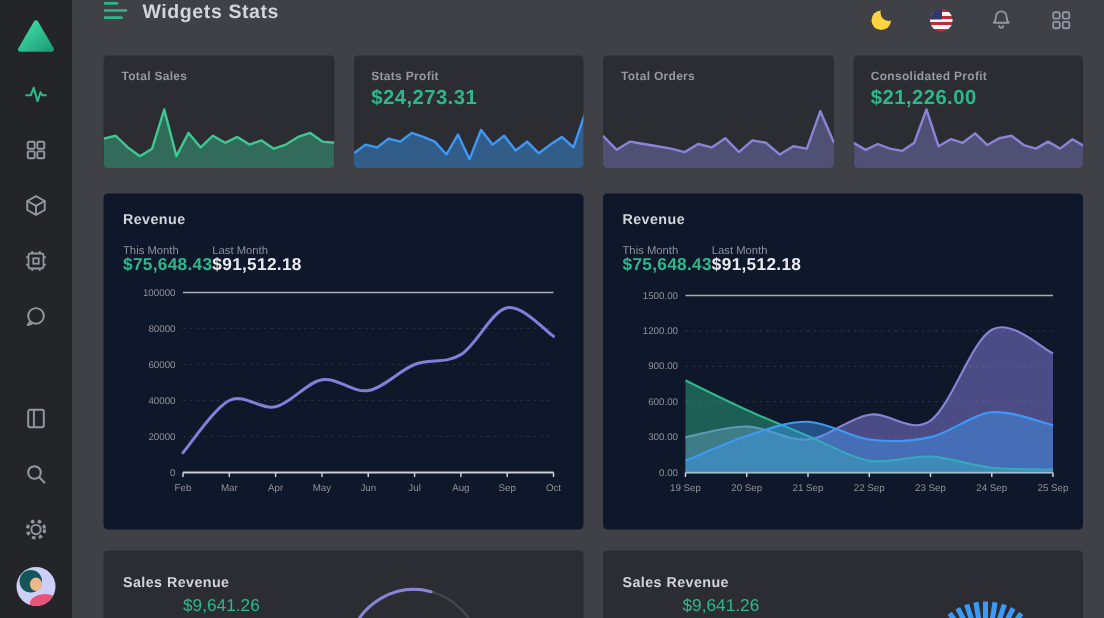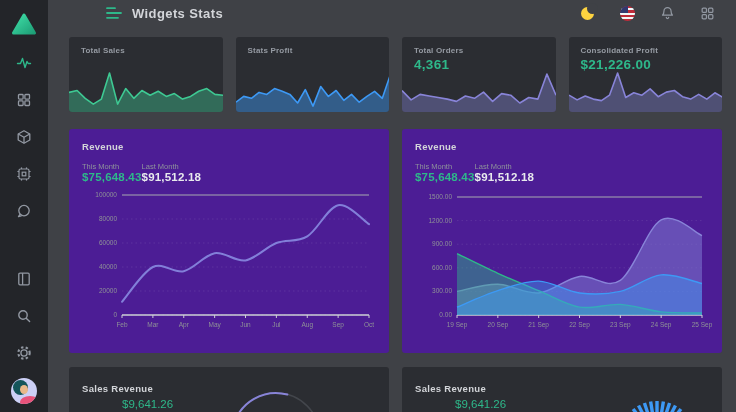--- a/index.html
+++ b/index.html
@@ -11,42 +11,42 @@
   .logo-wrap { height:40px; display:flex; align-items:center; justify-content:center; margin-top:4px; }
   .s-item { height:37px; width:48px; display:flex; align-items:center; justify-content:center; cursor:pointer; }
   .s-spacer { flex:1; }
   .avatar { width:26px; height:26px; border-radius:50%; background:#ccd0f6; position:relative; overflow:hidden; margin:7px 0 8px 0; cursor:pointer; }
   .avatar .hair { position:absolute; width:15px; height:15px; border-radius:50%; background:#14555a; top:2px; left:2px; }
   .avatar .face { position:absolute; width:8px; height:9px; border-radius:50%; background:#e9b98a; top:7px; left:9px; }
   .avatar .body { position:absolute; width:20px; height:12px; border-radius:50%; background:#e8537a; bottom:-4px; right:-3px; }
 
   
   .main { flex:1; display:flex; flex-direction:column; }
-  .header { height:36px; display:flex; align-items:center; padding:0 16px 0 21px;margin-left:37px; }
+  .header { height:36px; display:flex; padding:0 16px 0 21px; }
   .page-title { font-size:13px; font-weight:bold; letter-spacing:.4px; color:#d3d5d9; margin-left:10px; }
   .h-right { margin-left:auto; display:flex; align-items:center; gap:14px; }
   .h-ic { width:26px; height:26px; display:flex; align-items:center; justify-content:center; cursor:pointer; }
   .moon { width:13px; height:13px; border-radius:50%; background:#fdd340; position:relative; }
   .moon::after { content:""; position:absolute; width:11px; height:11px; border-radius:50%; background:#3f4146; top:-4px; right:-4px; }
   .flag { width:15px; height:15px; border-radius:50%; overflow:hidden; position:relative;
           background:repeating-linear-gradient(180deg,#bf2b3a 0 2.2px,#f4f6f8 2.2px 4.4px); }
   .flag::before { content:""; position:absolute; top:0; left:0; width:8px; height:7px; background:#31386e; }
 
   .content { padding:11px 14px 0 21px; }
 
   
   .stats-row { display:grid; grid-template-columns:repeat(4,1fr); gap:13px; }
   .stat-card { height:75px; background:#2b2d32; border-radius:3px; position:relative; overflow:hidden; padding:9px 12px; }
   .stat-label { font-size:8px; font-weight:bold; color:#959aa2; letter-spacing:.2px; }
   .stat-value { font-size:13.5px; font-weight:bold; color:#2eb88a; margin-top:2px; letter-spacing:.3px; }
   .spark { position:absolute; left:0; bottom:0; }
 
   
   .rev-row { display:grid; grid-template-columns:1fr 1fr; gap:13px; margin-top:17px; }
-  .panel { background:#4c1d95; border-radius:3px; height:224px; padding:12px 13px; position:relative; overflow:hidden; }
+  .panel { background:#0f172a; border-radius:3px; height:224px; padding:12px 13px; position:relative; overflow:hidden; }
   .panel-title { font-size:9.5px; font-weight:bold; color:#d3d5d9; letter-spacing:.3px; }
   .months { display:flex; margin-top:10px; }
   .m-label { font-size:7.5px; color:#8f939b; }
   .m-value { font-size:11.5px; font-weight:bold; margin-top:0; letter-spacing:.2px; }
   .m-value.green { color:#2eb88a; }
   .m-value.white { color:#e8eaed; }
   .chart-svg { margin-top:4px; overflow:visible; }
 
   
   .bottom-row { display:grid; grid-template-columns:1fr 1fr; gap:13px; margin-top:14px; }
@@ -176,28 +176,28 @@
     <div class="stats-row">
       <div class="stat-card">
         <div class="stat-label">Total Sales</div>
         <svg id="spark0" class="spark" width="154" height="45">
             <polygon points="0.0,25.4 8.1,23.5 16.2,31.3 24.3,37.1 32.4,32.1 40.5,6.0 48.6,37.1 56.7,21.6 64.8,31.3 72.9,23.5 81.1,28.2 89.2,24.3 97.3,29.4 105.4,26.6 113.5,32.1 121.6,29.4 129.7,24.3 137.8,21.6 145.9,27.4 154.0,28.2 154,45 0,45" fill="rgba(62,201,147,0.4)"></polygon>
             <polyline points="0.0,25.4 8.1,23.5 16.2,31.3 24.3,37.1 32.4,32.1 40.5,6.0 48.6,37.1 56.7,21.6 64.8,31.3 72.9,23.5 81.1,28.2 89.2,24.3 97.3,29.4 105.4,26.6 113.5,32.1 121.6,29.4 129.7,24.3 137.8,21.6 145.9,27.4 154.0,28.2" fill="none" stroke="#3ec993" stroke-width="1.6" stroke-linejoin="round"></polyline>
           </svg>
       </div>
       <div class="stat-card">
         <div class="stat-label">Stats Profit</div>
+        <div class="stat-value">$24,273.31</div>
         <svg id="spark1" class="spark" width="154" height="45">
             <polygon points="0.0,35.2 7.7,29.4 15.4,31.3 23.1,25.4 30.8,27.4 38.5,21.6 46.2,24.3 53.9,27.4 61.6,36.0 69.3,22.7 77.0,39.1 84.7,19.6 92.4,29.4 100.1,23.5 107.8,33.3 115.5,27.4 123.2,35.2 130.9,29.4 138.6,24.3 146.3,31.3 154.0,8.7 154,45 0,45" fill="rgba(61,153,245,0.45)"></polygon>
             <polyline points="0.0,35.2 7.7,29.4 15.4,31.3 23.1,25.4 30.8,27.4 38.5,21.6 46.2,24.3 53.9,27.4 61.6,36.0 69.3,22.7 77.0,39.1 84.7,19.6 92.4,29.4 100.1,23.5 107.8,33.3 115.5,27.4 123.2,35.2 130.9,29.4 138.6,24.3 146.3,31.3 154.0,8.7" fill="none" stroke="#3d99f5" stroke-width="1.6" stroke-linejoin="round"></polyline>
           </svg>
       </div>
       <div class="stat-card">
         <div class="stat-label">Total Orders</div>
-        <div class="stat-value">4,361</div>
         <svg id="spark2" class="spark" width="154" height="45">
             <polygon points="0.0,23.5 9.1,32.9 18.1,27.4 27.2,29.0 36.2,30.5 45.3,32.1 54.4,34.4 63.4,29.0 72.5,31.3 81.5,25.1 90.6,34.4 99.6,26.6 108.7,28.2 117.8,36.0 126.8,30.5 135.9,32.1 144.9,7.1 154.0,28.2 154,45 0,45" fill="rgba(136,132,216,0.4)"></polygon>
             <polyline points="0.0,23.5 9.1,32.9 18.1,27.4 27.2,29.0 36.2,30.5 45.3,32.1 54.4,34.4 63.4,29.0 72.5,31.3 81.5,25.1 90.6,34.4 99.6,26.6 108.7,28.2 117.8,36.0 126.8,30.5 135.9,32.1 144.9,7.1 154.0,28.2" fill="none" stroke="#8884d8" stroke-width="1.6" stroke-linejoin="round"></polyline>
           </svg>
       </div>
       <div class="stat-card">
         <div class="stat-label">Consolidated Profit</div>
         <div class="stat-value">$21,226.00</div>
         <svg id="spark3" class="spark" width="154" height="45">
             <polygon points="0.0,28.2 8.1,32.9 16.2,29.0 24.3,32.1 32.4,33.6 40.5,28.2 48.6,6.0 56.7,30.5 64.8,25.8 72.9,28.2 81.1,21.9 89.2,29.7 97.3,25.1 105.4,23.5 113.5,29.7 121.6,32.1 129.7,27.4 137.8,32.1 145.9,25.8 154.0,30.5 154,45 0,45" fill="rgba(136,132,216,0.4)"></polygon>

